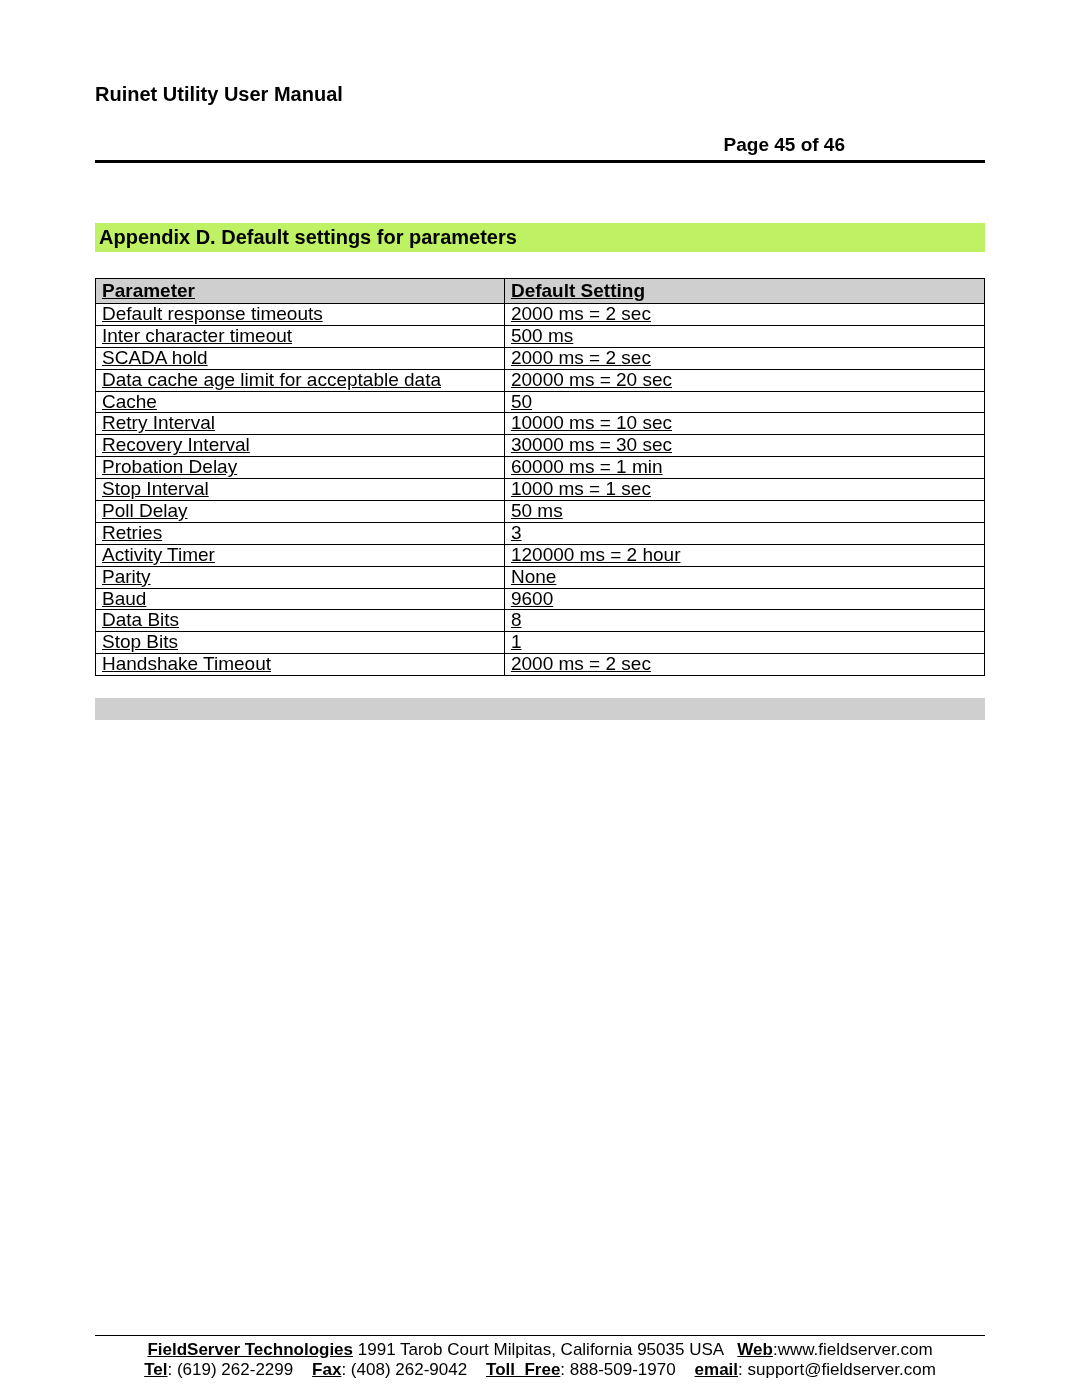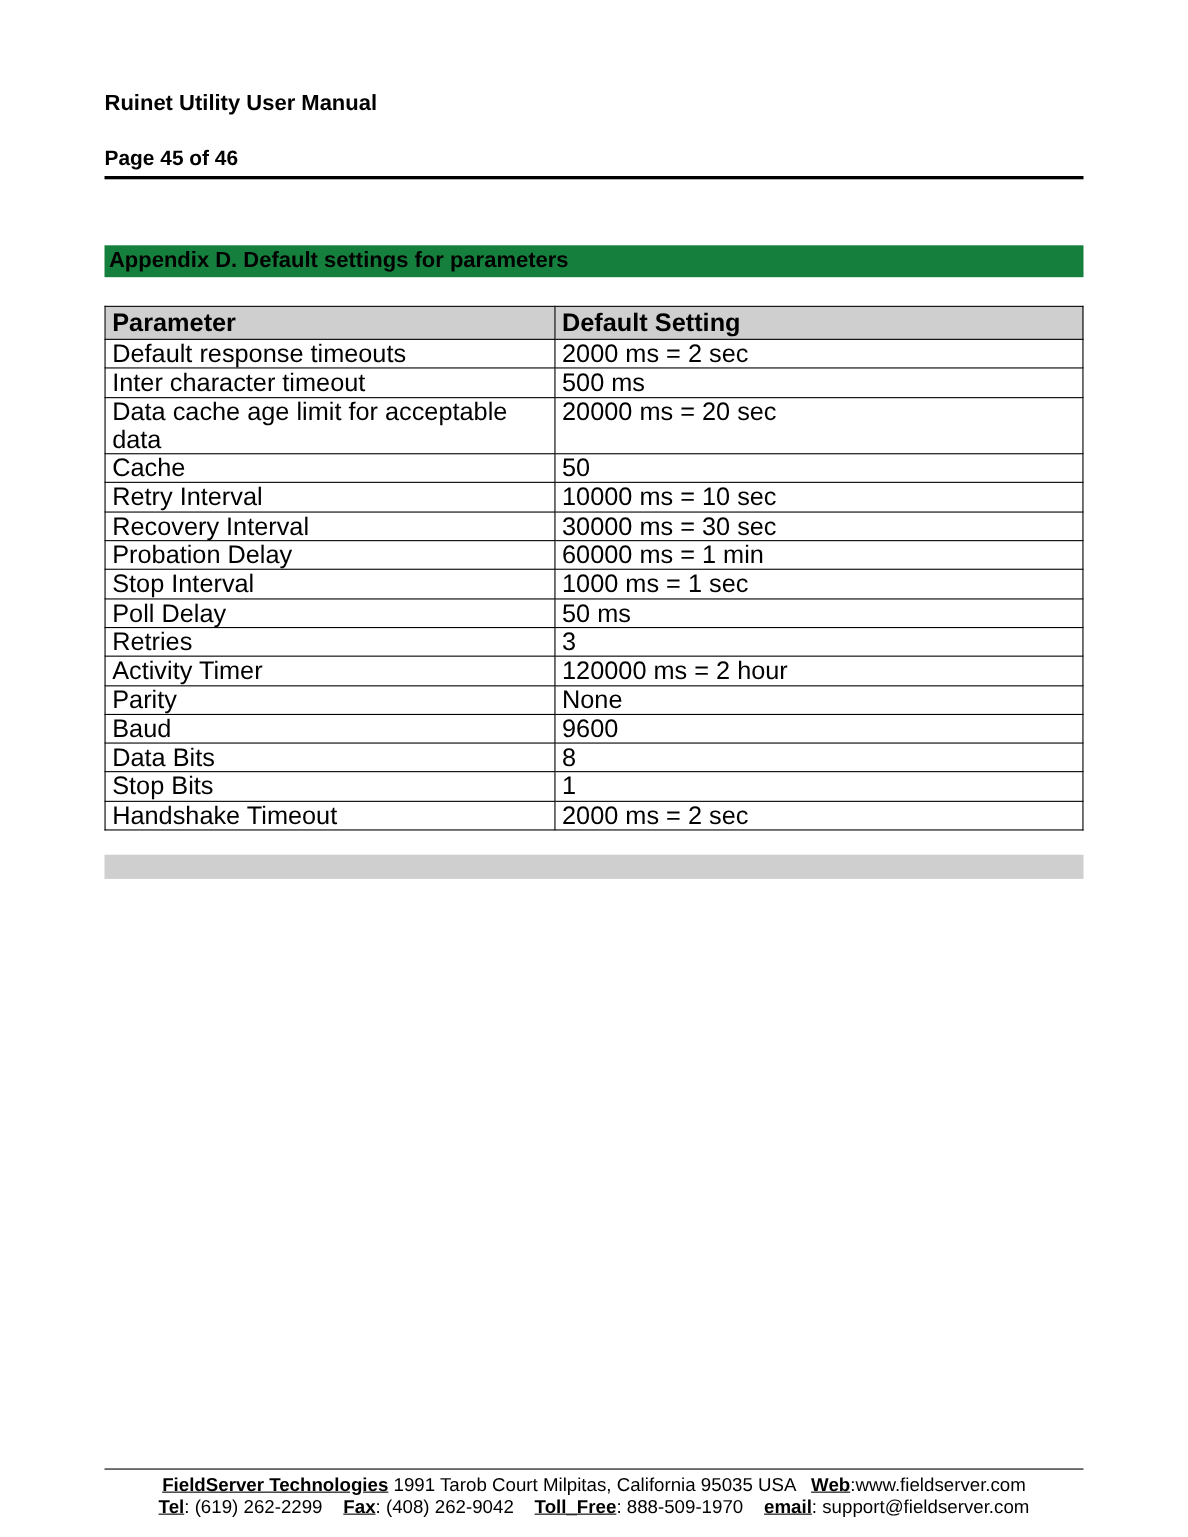--- a/index.html
+++ b/index.html
@@ -1,23 +1,23 @@
 <!DOCTYPE html>
 <html><head>
 <meta charset="utf-8">
 <style>
   * { box-sizing: border-box; margin: 0; padding: 0; }
   html, body { width: 1080px; height: 1397px; background: #fff; font-family: Arial, Helvetica, sans-serif; color: #000; }
   .page { position: relative; width: 1080px; height: 1397px; padding: 60px 95px 20px 95px; margin-top: 23px; }
   .doc-title { font-weight: bold; font-size: 20px; margin-bottom: 28px; }
-  .page-number { font-weight: bold; font-size: 19px; text-align: left; margin-bottom: 4px; padding-right: 140px; }
+  .page-number { font-weight: bold; font-size: 19px; text-align: right; margin-bottom: 4px; padding-right: 140px; }
   .rule-thick { border: none; border-top: 3px solid #000; margin: 0 0 60px 0; }
-  .section-bar { background: #15803d; font-weight: bold; font-size: 20px; padding: 3px 4px; margin-bottom: 6px; }
+  .section-bar { background: #bef264; font-weight: bold; font-size: 20px; padding: 3px 4px; margin-bottom: 6px; }
   .thin-spacer { height: 20px; }
-  table.params { width: 100%; border-collapse: collapse; font-size: 23px; }
+  table.params { width: 100%; border-collapse: collapse; font-size: 19px; text-decoration: underline; }
   table.params th { background: #cfcfcf; font-weight: bold; text-align: left; padding: 1px 6px; border: 1px solid #000; }
   table.params td { padding: 0px 6px; border: 1px solid #000; vertical-align: top; line-height: 1.1; }
   table.params col.c1 { width: 46%; }
   table.params col.c2 { width: 54%; }
   .gray-bar { background: #cfcfcf; height: 22px; margin-top: 22px; }
   .footer { position: absolute; left: 95px; right: 95px; bottom: 40px; font-size: 17px; text-align: center; }
   .footer-rule { border: none; border-top: 1px solid #000; margin-bottom: 4px; }
   .footer .line { white-space: nowrap; }
   .footer b { font-weight: bold; text-decoration: underline; }
 </style>
@@ -45,20 +45,24 @@
       </tr>
     </thead>
     <tbody id="params-body">
         <tr>
           <td>Default response timeouts</td>
           <td>2000 ms = 2 sec</td>
         </tr>
         <tr>
           <td>Inter character timeout</td>
           <td>500 ms</td>
+        </tr>
+        <tr>
+          <td>SCADA hold</td>
+          <td>2000 ms = 2 sec</td>
         </tr>
         <tr>
           <td>Data cache age limit for acceptable data</td>
           <td>20000 ms = 20 sec</td>
         </tr>
         <tr>
           <td>Cache</td>
           <td>50</td>
         </tr>
         <tr>

